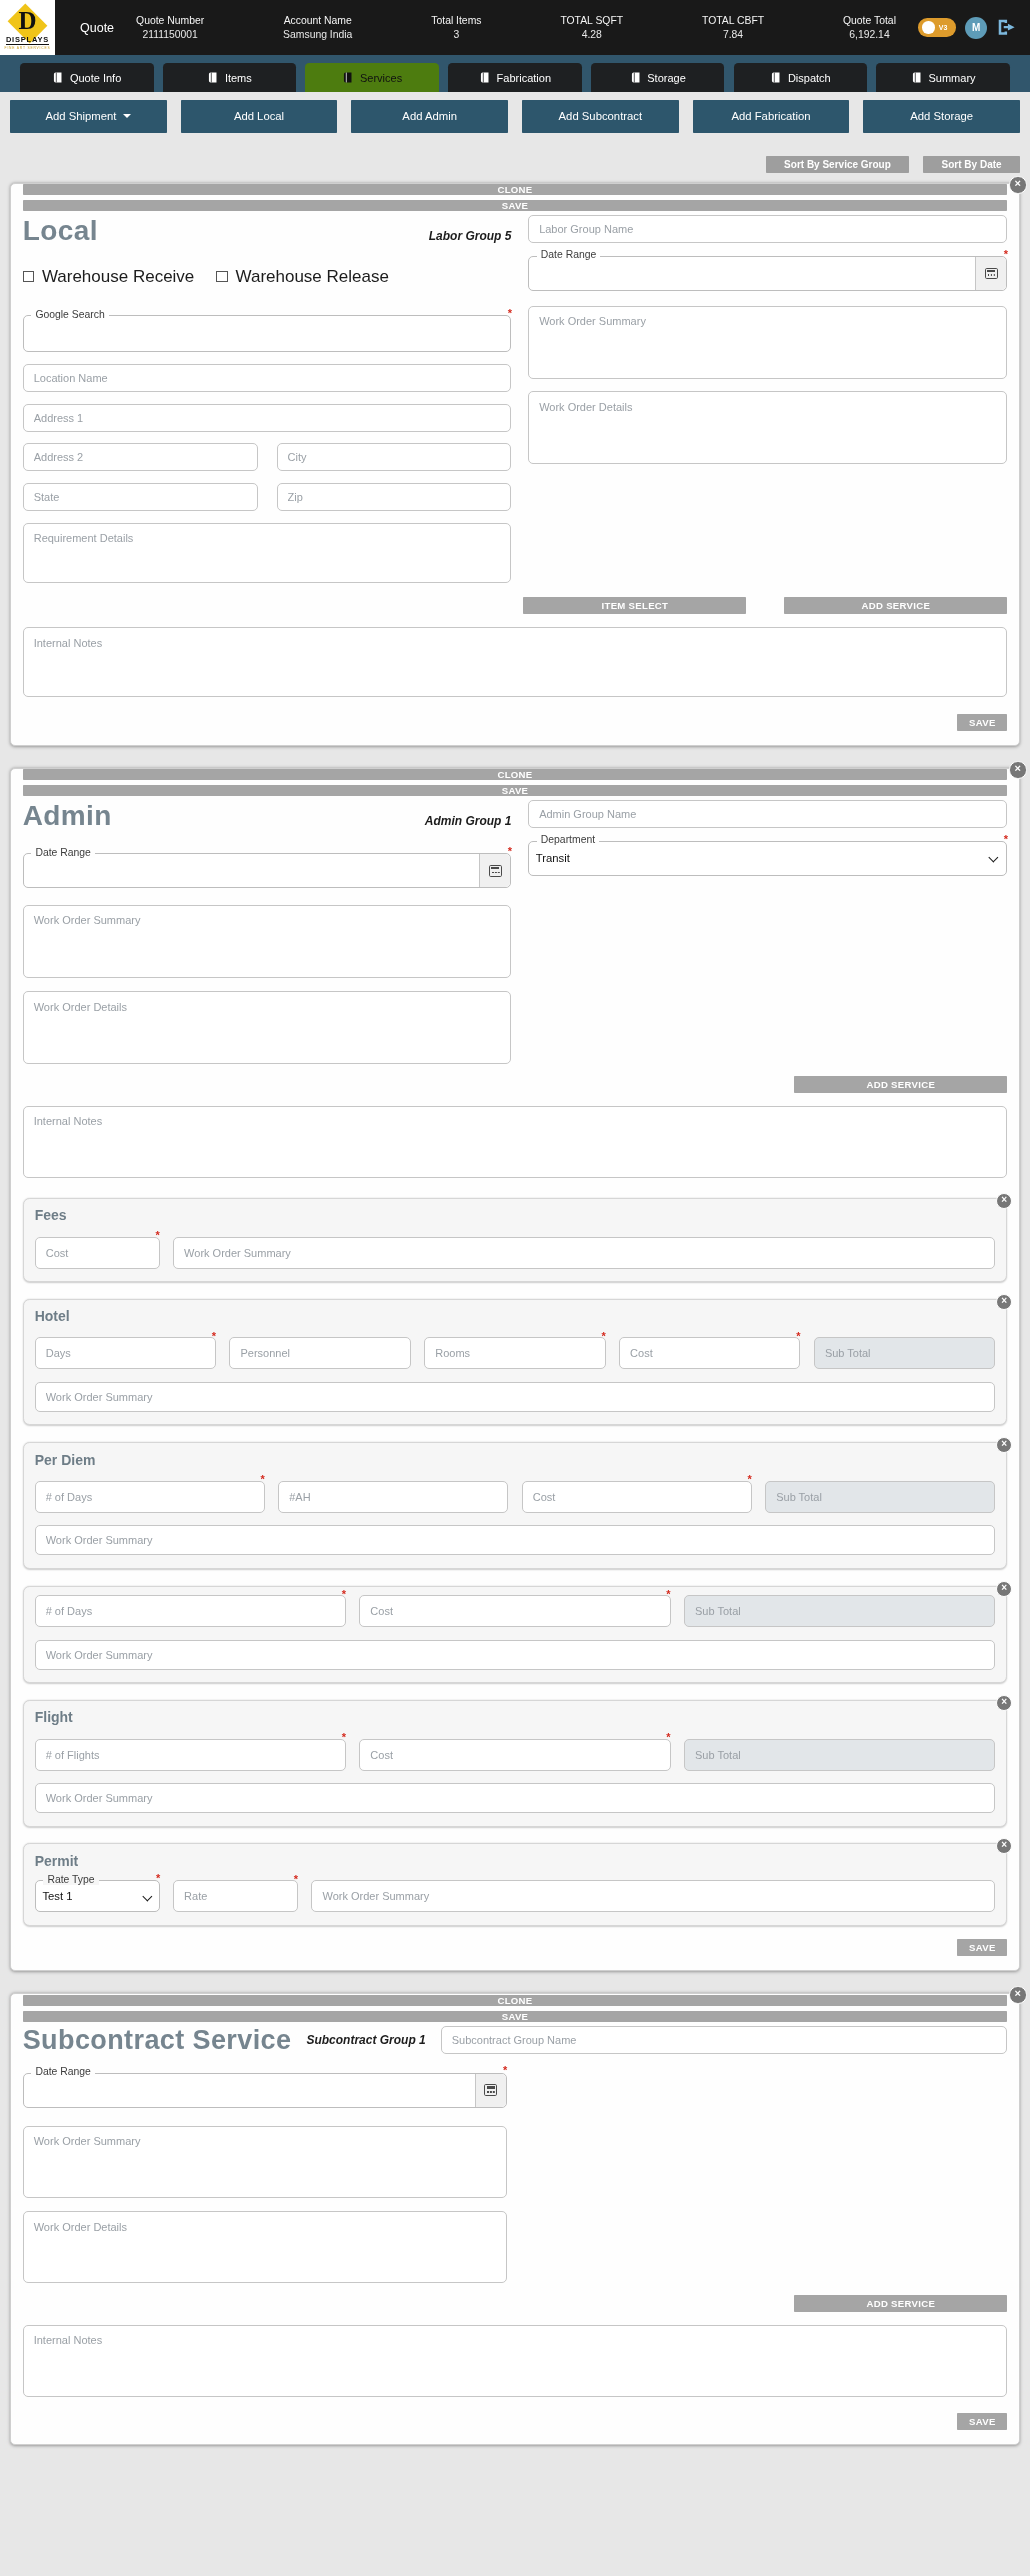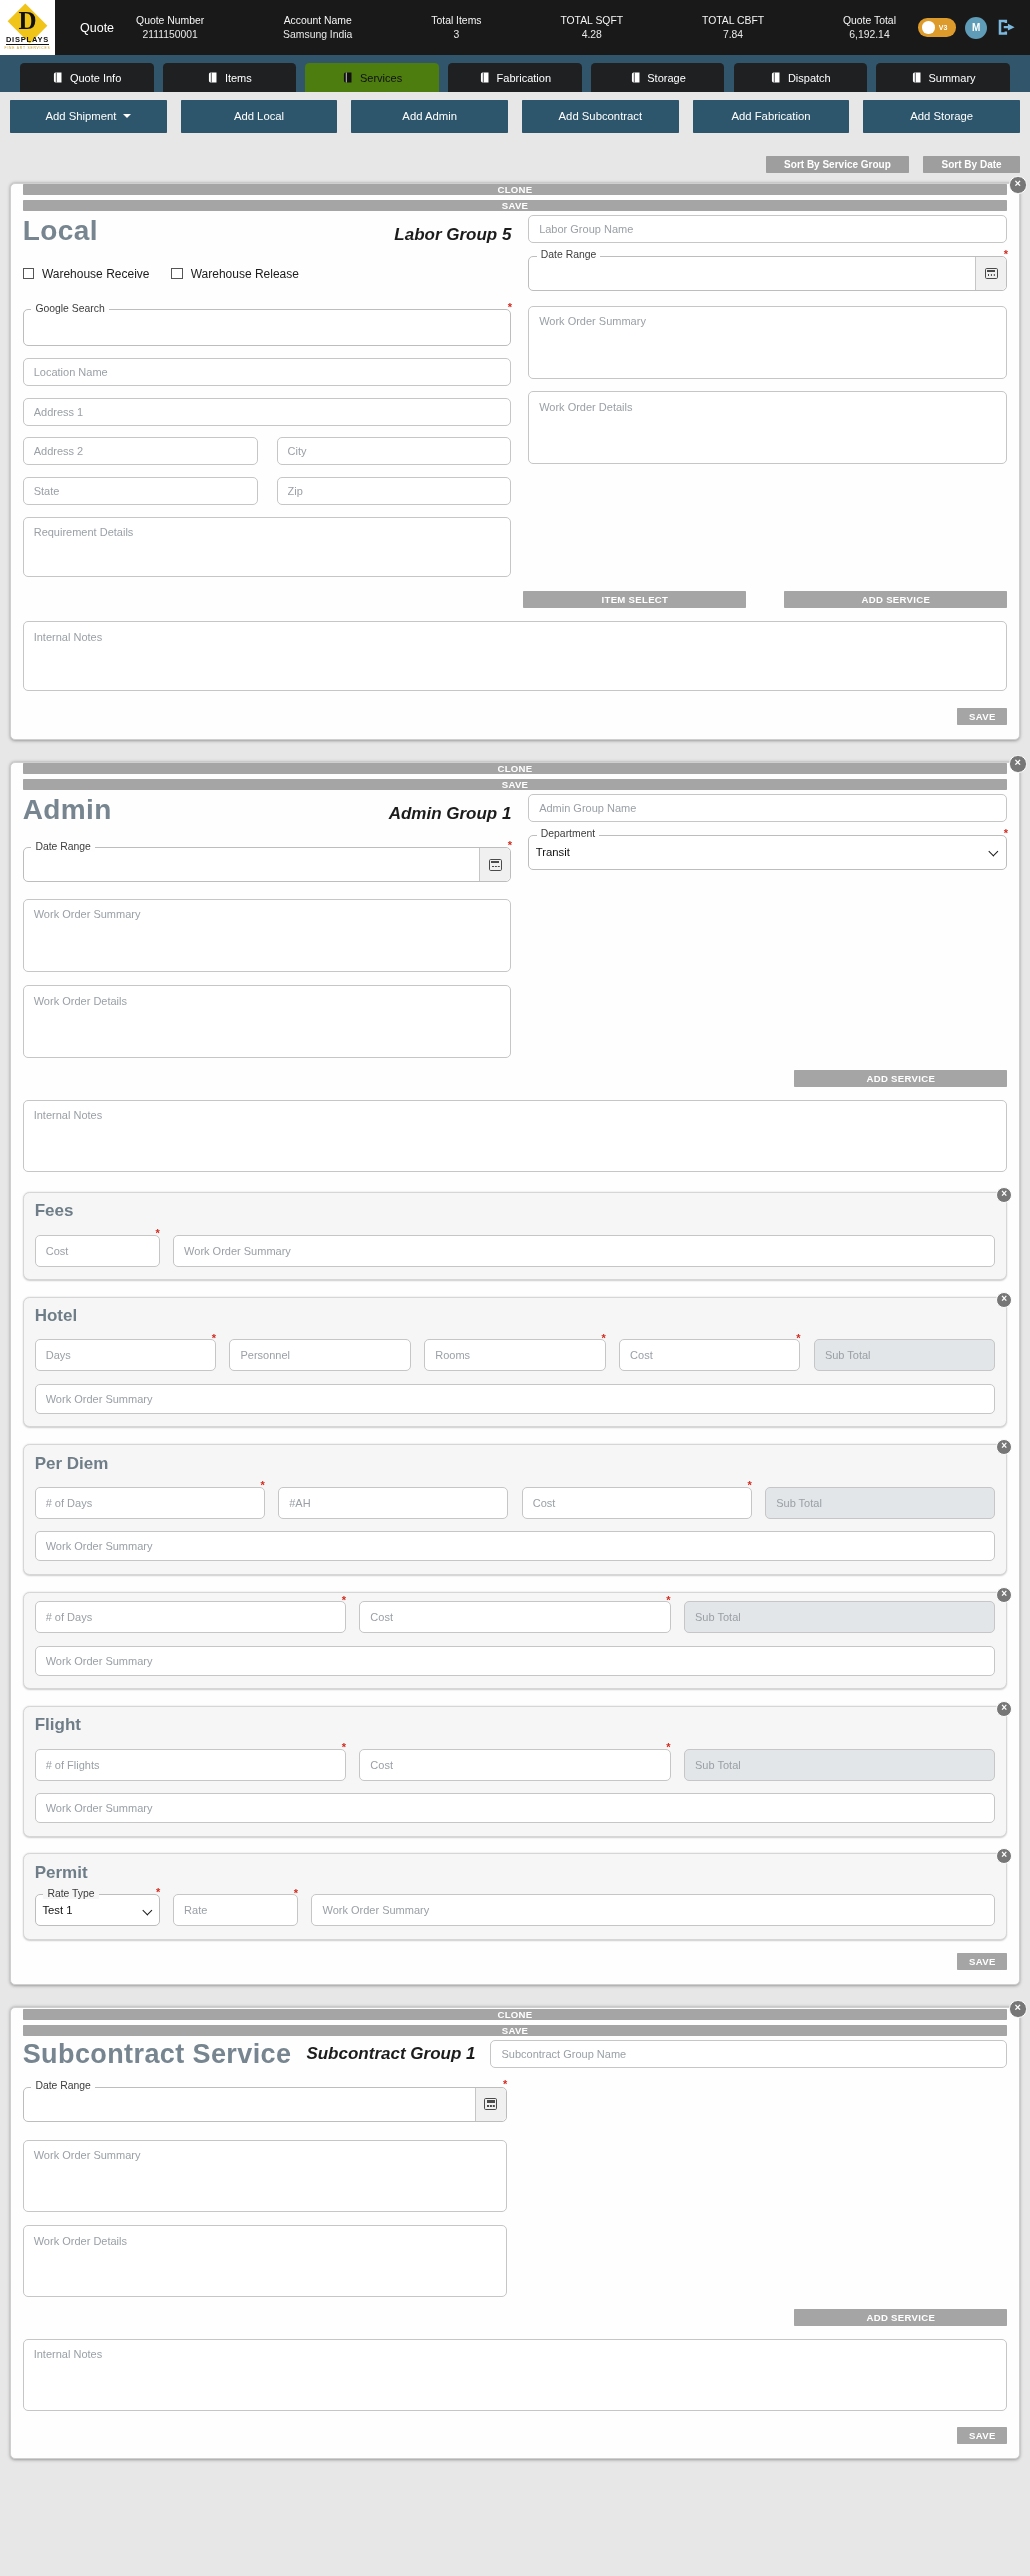--- a/index.html
+++ b/index.html
@@ -45,21 +45,21 @@
   .card { position:relative; background:#fefefe; border:0.8px solid #cfcfcf; border-radius:5px; box-shadow:0 0.8px 3.3px rgba(0,0,0,.35); margin:10px 10px 22px; padding:11px 11.7px 14px; }
   .card-close { position:absolute; top:-7.5px; right:-7.5px; width:17.5px; height:17.5px; border-radius:50%; background:#777; border:1.7px solid #fff; color:#fff; font-size:11px; line-height:13.4px; font-weight:bold; text-align:center; cursor:pointer; z-index:5; }
   .card-actions { display:flex; justify-content:flex-end; gap:5px; height:16.7px; margin-bottom:3.3px;flex-direction:column; }
   .btn-gray { height:16.7px; background:#a5a5a5; border:none; color:#fff; font-family:inherit; font-size:9.6px; font-weight:bold; padding:0 11.7px; cursor:pointer; border-radius:0.8px; letter-spacing:0.3px; }
 
   .grid2 { display:grid; grid-template-columns: 1.02fr 1fr; column-gap:16.7px; align-items:start; }
   .col { display:flex; flex-direction:column; }
 
   .title-row { display:flex; align-items:baseline; justify-content:space-between; margin-bottom:20px; }
   .card-title { font-size:28px; font-weight:bold; color:#76858f; letter-spacing:0.4px; }
-  .group-label { font-size:17px; font-style:italic; font-weight:bold; color:#1c1c1c; }
+  .group-label { font-size:12px; font-style:italic; font-weight:bold; color:#1c1c1c; }
 
   .inp { width:100%; height:28px; border:0.8px solid #c6c6c6; border-radius:5px; padding:0 10px; font-family:inherit; font-size:11px; color:#333; background:#fff; }
   .inp::placeholder, textarea::placeholder { color:#9aa0a6; }
   textarea.inp { padding:8.4px 10px; resize:none; }
 
   .inp-wrap { position:relative; }
   .req { position:absolute; top:-7.5px; right:0px; color:#d42a1e; font-size:11px; font-weight:bold; z-index:3; }
 
   
   .fld { position:relative; border:0.8px solid #bdbdbd; border-radius:5px; height:35px; display:flex; align-items:stretch; background:#fff; margin-top:6.7px; }
@@ -70,37 +70,37 @@
   .chev { position:absolute; right:10px; top:12.5px; width:6.7px; height:6.7px; border-right:1.7px solid #1a1a1a; border-bottom:1.7px solid #1a1a1a; transform:rotate(45deg); pointer-events:none; }
 
   .cal-btn { width:31px; background:#f0f0f0; border:none; border-left:0.8px solid #c6c6c6; border-radius:0 5px 5px 0; display:flex; align-items:center; justify-content:center; cursor:pointer; }
   .cal { width:12.5px; height:11.7px; border:1.3px solid #4a4a4a; border-radius:1.7px; position:relative; }
   .cal::before { content:""; position:absolute; top:1.3px; left:1.3px; right:1.3px; height:2.1px; background:#4a4a4a; }
   .cal::after { content:""; position:absolute; left:1.7px; top:5.8px; width:1.7px; height:1.7px; background:#4a4a4a; box-shadow:2.9px 0 #4a4a4a, 5.8px 0 #4a4a4a; }
 
   .cb-row { display:flex; gap:22px; margin-bottom:22px; }
   .cb-item { display:flex; align-items:center; gap:7.5px; cursor:pointer; }
   .cb { width:11.7px; height:11.7px; border:1.3px solid #555; background:#fff; display:inline-block; }
-  .cb-lbl { font-size:12px; color:#1c1c1c; }
+  .cb-lbl { font-size:17px; color:#1c1c1c; }
 
   .stack > * { margin-bottom:11.7px; }
   .stack > *:last-child { margin-bottom:0; }
   .row2 { display:grid; grid-template-columns:1fr 1fr; gap:19px; }
 
   .wo-btnrow { display:flex; gap:38px; width:calc(50% - 8.4px); margin-left:auto; margin-top:11.7px; }
   .wo-btnrow .btn-gray { flex:1; }
   .single-btnrow { display:flex; justify-content:flex-end; margin-top:11.7px; }
   .single-btnrow .btn-gray { width:213px; }
 
   .notes { margin-top:13.4px; }
   .save-row { display:flex; justify-content:flex-end; margin-top:13.4px; }
 
   
   .subcard { position:relative; background:#f6f6f6; border:0.8px solid #d6d6d6; border-radius:6.7px; box-shadow:0 0.8px 1.7px rgba(0,0,0,.2); padding:8.4px 11px 12.5px; margin-top:16.7px; }
-  .subcard-title { font-size:17px; font-weight:bold; color:#6e7d87; margin-bottom:13.4px; }
+  .subcard-title { font-size:14px; font-weight:bold; color:#6e7d87; margin-bottom:13.4px; }
   .subcard .card-close { top:-5.8px; right:-5.8px; width:16px; height:16px; font-size:10px; line-height:11.7px; border-width:1.7px; }
   .frow { display:flex; gap:13.4px; }
   .frow .inp-wrap { flex:1; }
   .frow .inp { height:32px; }
   .frow .fixed150 { flex:0 0 125px; }
   .inp.disabled { background:#e2e6e9; color:#8a9096; }
   .sub-wos { margin-top:12.5px; }
   .sub-wos .inp { height:30px; }
   .subcard .fld { margin-top:6.7px; height:32px; flex:0 0 125px; }
   .subcard .fld-label { background:#f6f6f6; }

